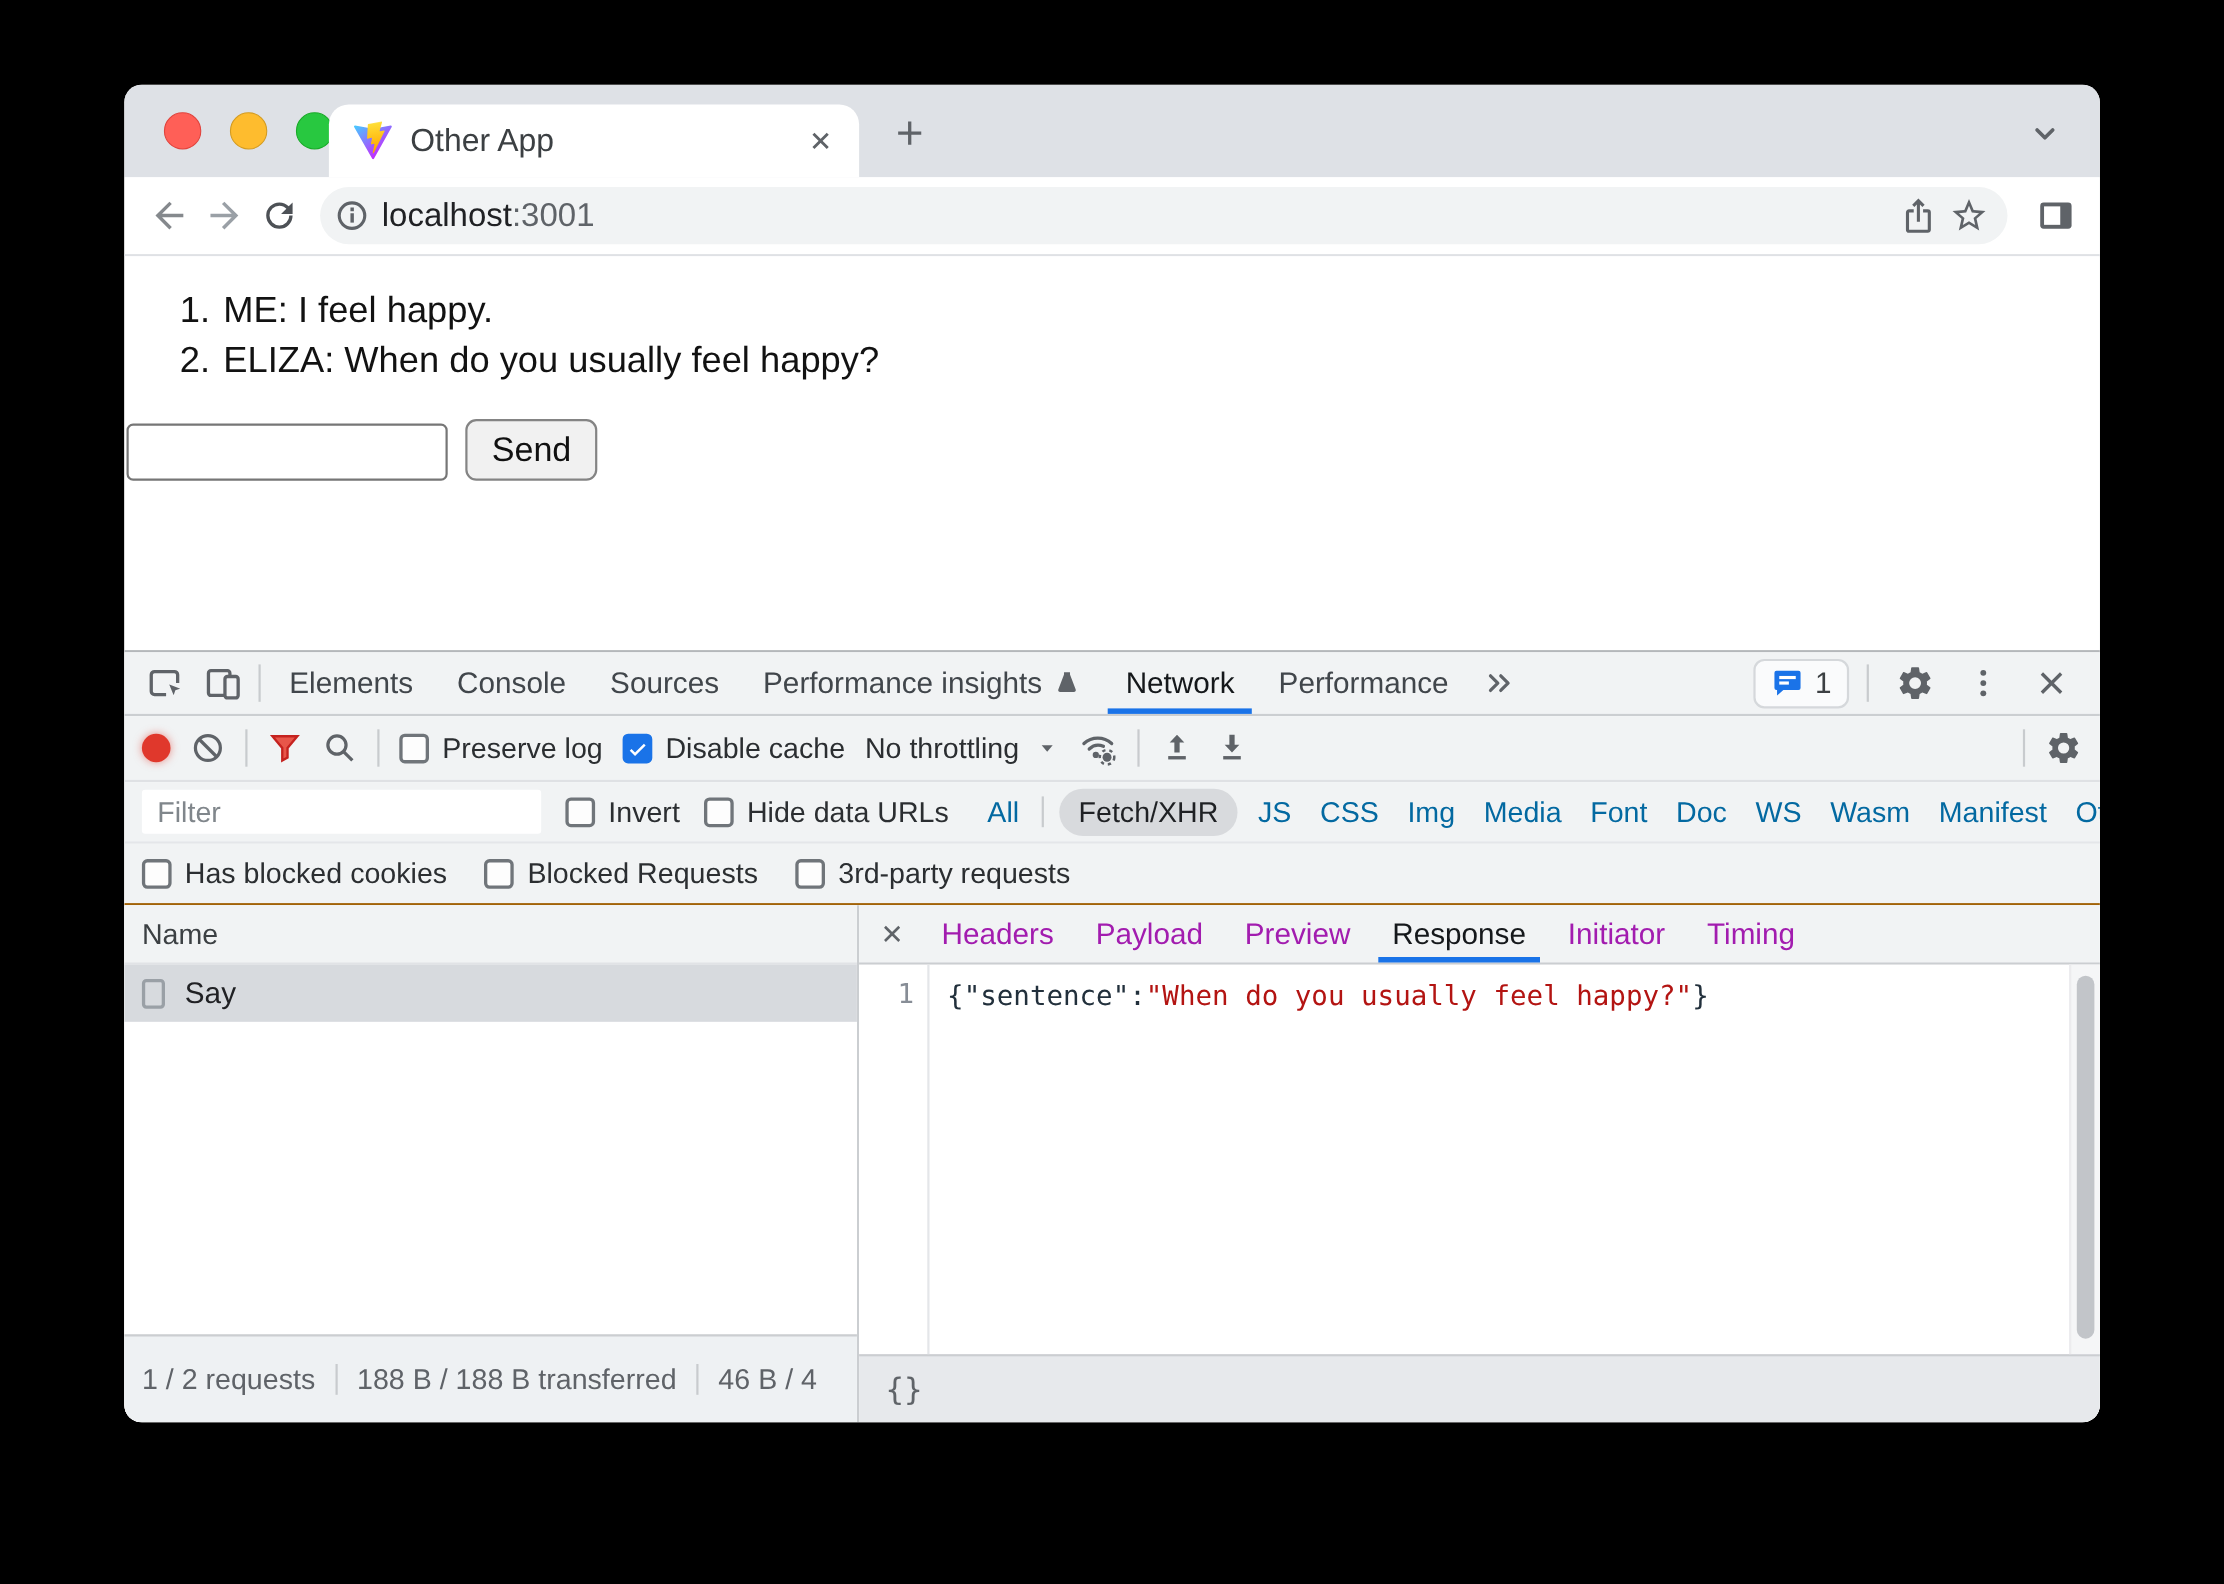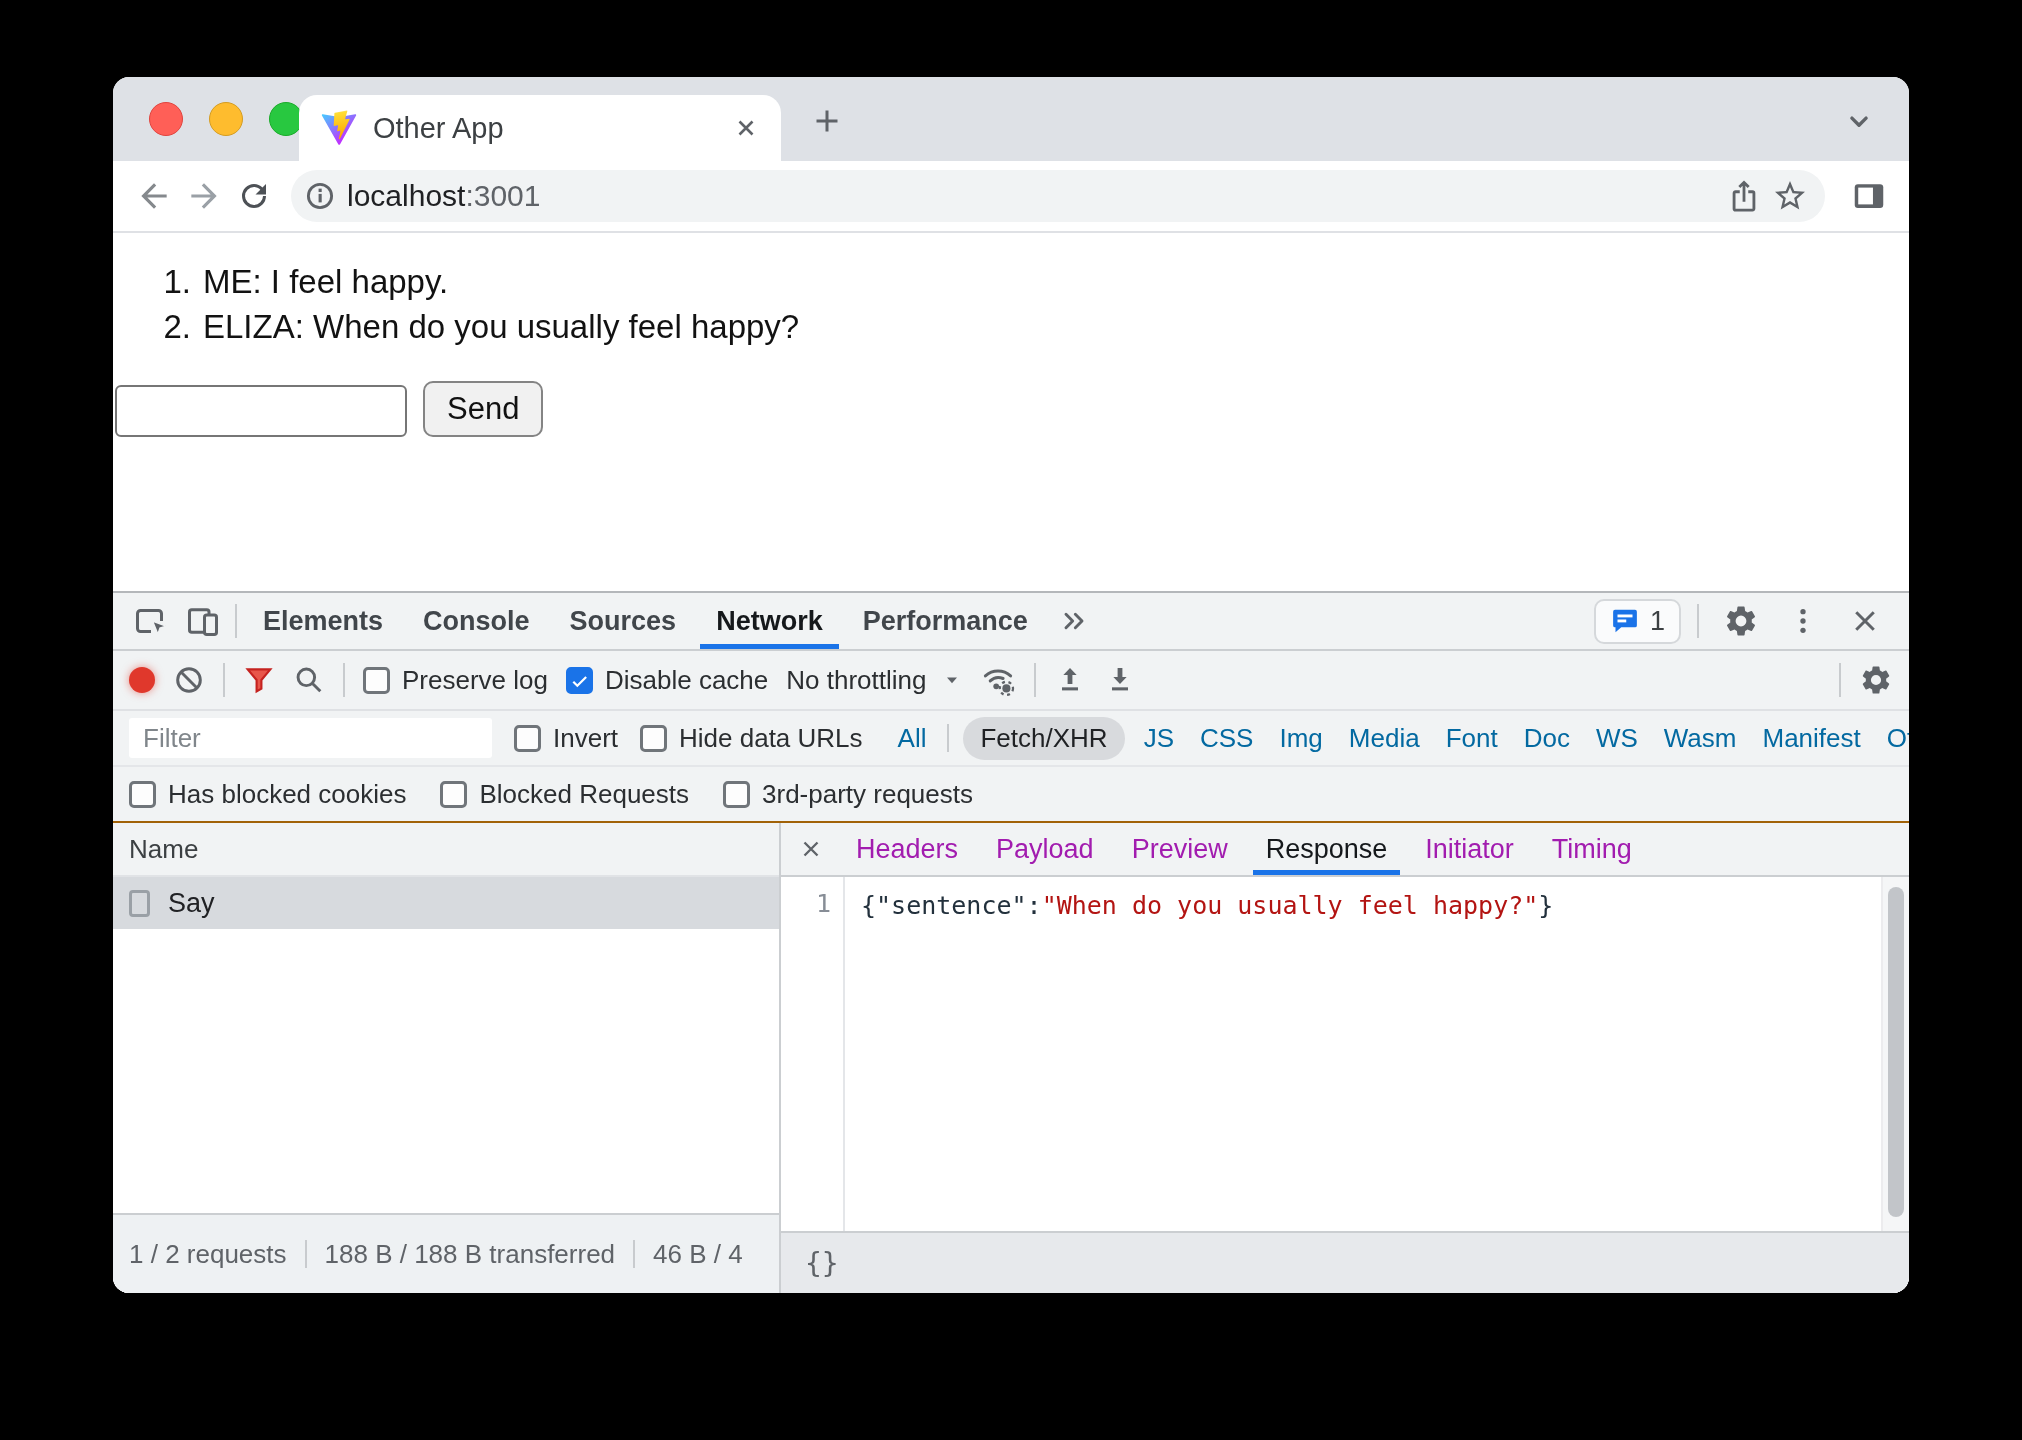--- a/index.html
+++ b/index.html
@@ -81,21 +81,21 @@
   .vdiv.short { height: 28px; }
 
   .dt-tabbar {
     height: 58px; flex: none; background: #f1f3f4; border-bottom: 2px solid #cbced1;
     display: flex; align-items: center; padding: 0 12px;
   }
   .dt-icon-btn { width: 52px; height: 56px; display: flex; align-items: center; justify-content: center; }
   .dt-tabbar .vdiv { margin: 0 6px; }
   .dt-tab {
     height: 56px; padding: 0 20px; display: flex; align-items: center;
-    font-size: 27px; color: #41464b; position: relative; white-space: nowrap; font-weight: bold;
+    font-size: 27px; color: #41464b; position: relative; white-space: nowrap;
   }
   .dt-tab .flask { margin-left: 10px; }
   .dt-tab.selected { color: #15181b; }
   .dt-tab.selected::after {
     content: ""; position: absolute; left: 4px; right: 4px; bottom: 0; height: 5px;
     background: #1a73e8;
   }
   .right-cluster { margin-left: auto; display: flex; align-items: center; gap: 10px; padding-right: 6px; }
   .badge {
     display: flex; align-items: center; gap: 10px;
@@ -309,20 +309,28 @@
       <span class="dt-icon-btn">
         <svg width="36" height="36" viewBox="0 0 24 24">
           <rect x="3" y="4.5" width="13" height="15" rx="1.5" fill="none" stroke="#5f6368" stroke-width="2"></rect>
           <rect x="13" y="8" width="8" height="13" rx="1.5" fill="#f1f3f4" stroke="#5f6368" stroke-width="2"></rect>
         </svg>
       </span>
       <span class="vdiv"></span>
       <span class="dt-tab">Elements</span>
       <span class="dt-tab">Console</span>
       <span class="dt-tab">Sources</span>
+      <span class="dt-tab">
+        <span>Performance insights</span>
+        <span class="icon flask">
+          <svg width="26" height="26" viewBox="0 0 24 24">
+              <path d="M9.5 3h5v1.8l4.8 12.6c.4 1-.4 2.1-1.5 2.1H6.2c-1.1 0-1.9-1.1-1.5-2.1L9.5 4.8V3z" fill="#5f6368"></path>
+            </svg>
+        </span>
+      </span>
       <span class="dt-tab selected">Network</span>
       <span class="dt-tab">Performance</span>
       <span class="dt-icon-btn">
         <svg width="32" height="32" viewBox="0 0 24 24">
             <path d="M6 7l5 5-5 5M13 7l5 5-5 5" stroke="#5f6368" stroke-width="2.2" fill="none" stroke-linecap="round" stroke-linejoin="round"></path>
           </svg>
       </span>
       <div class="right-cluster">
         <span class="badge">
           <span class="icon">

